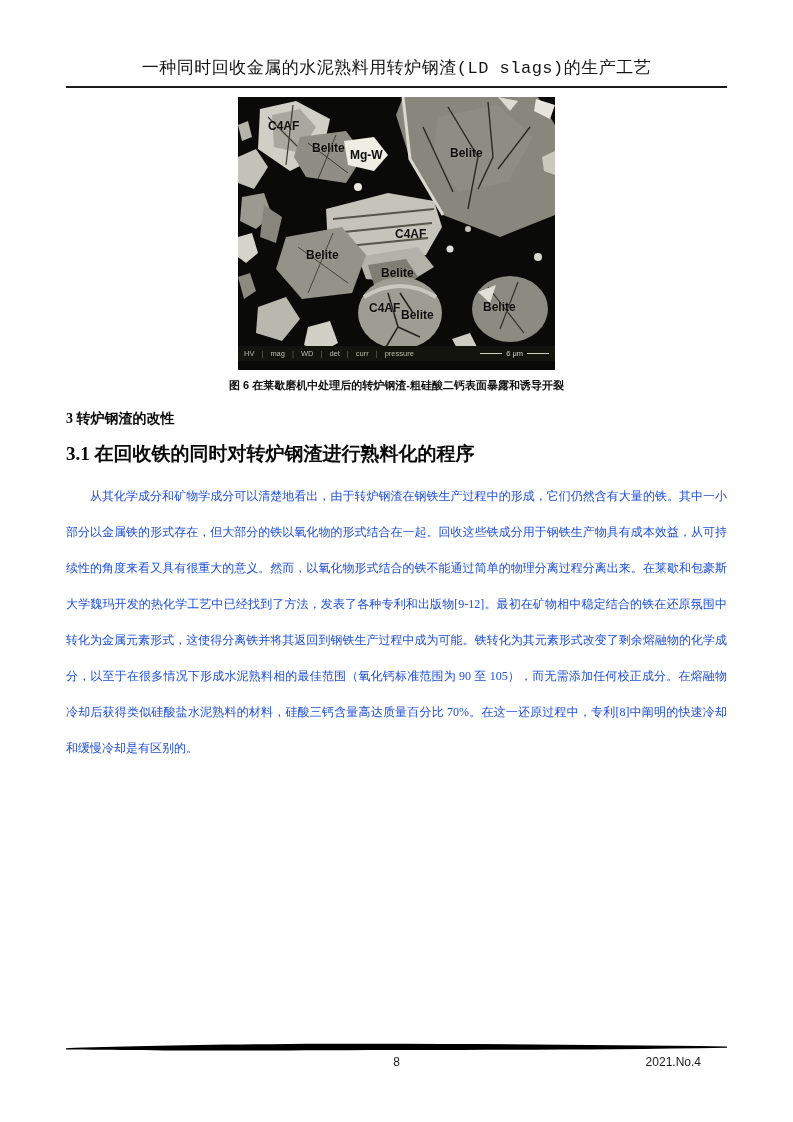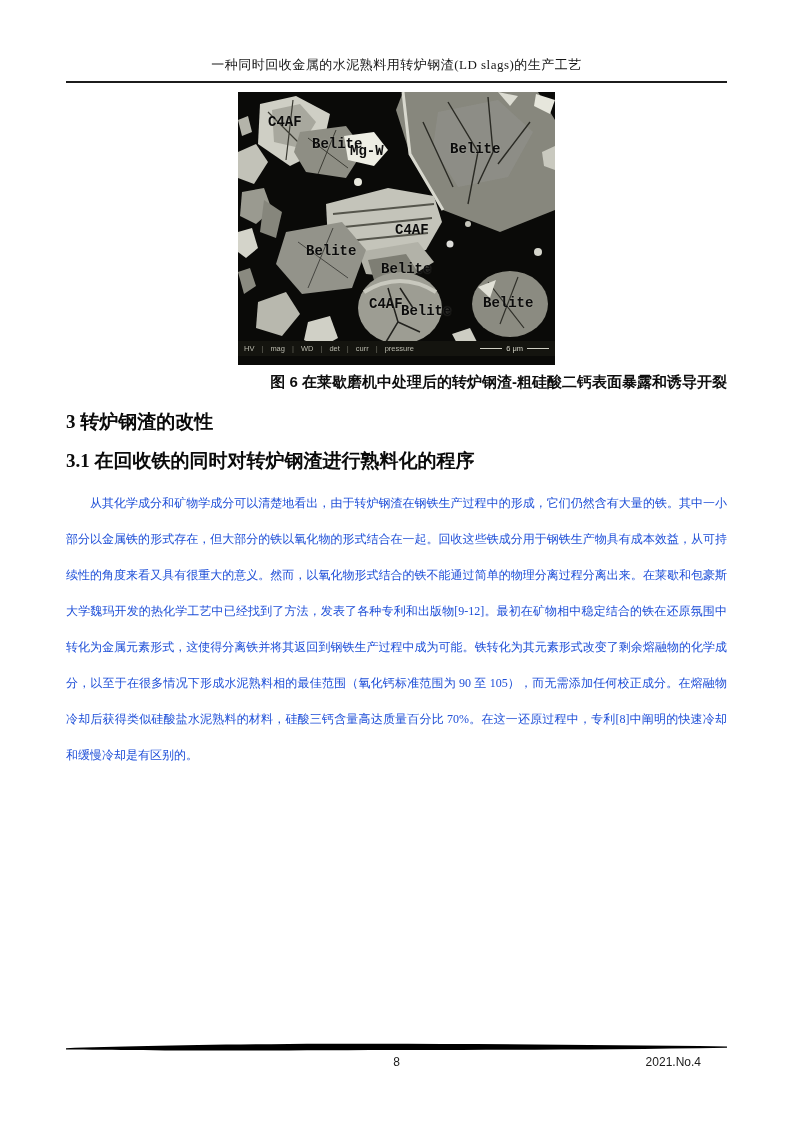--- a/index.html
+++ b/index.html
@@ -14,40 +14,40 @@
     box-sizing:border-box;
     padding:56px 66px 0 66px;
   }
   
   .header{
     text-align:center;
     padding-bottom:7px;
     border-bottom:2px solid #1c1c1c;
   }
   .header-title{
-    font-family:Liberation Serif, serif;
-    font-size:13px;
+    font-family:Liberation Mono, monospace;
+    font-size:17px;
     letter-spacing:.5px;
     color:#161616;
   }
   
   .figure{margin:9px 0 0 0;text-align:center;}
   .micrograph{
     position:relative;
     width:317px;height:273px;
     margin:0 auto;
     background:#0a0a08;
     text-align:left;
   }
   .micrograph svg{display:block;}
   .plabel{
     position:absolute;
-    font-family:Liberation Mono, monospace;
-    font-weight:bold;
-    font-size:14px;
+    font-family:Liberation Sans, sans-serif;
+    font-weight:bold;
+    font-size:12px;
     color:#0c0c0c;
     text-shadow:0 0 2px rgba(230,230,220,.35);
     white-space:nowrap;
   }
   .statusbar{
     position:absolute;left:0;right:0;bottom:9px;
     height:15px;
     background:#14140f;
     color:#b9b9ad;
     font-family:"Liberation Sans","DejaVu Sans",sans-serif;
@@ -56,28 +56,27 @@
     padding:0 6px;gap:7px;
     box-sizing:border-box;
   }
   .statusbar .sep{color:#6d6d63;}
   .scalebar{margin-left:auto;display:flex;align-items:center;gap:4px;color:#cfcfc3;}
   .sline{display:inline-block;width:22px;height:1px;background:#cfcfc3;}
   .caption{
     margin-top:8px;
     font-family:"Liberation Sans","DejaVu Sans",sans-serif;
     font-weight:bold;
-    font-size:15px;
+    font-size:11px;
     color:#0e0e0e;
-    text-align:right;
   }
   
   .h1{
     margin:17px 0 0 0;
-    font-size:19px;
+    font-size:14px;
     font-weight:bold;
     color:#0a0a0a;
   }
   .h2{
     margin:13px 0 0 0;
     font-size:19px;
     font-weight:bold;
     color:#0a0a0a;
   }
   

